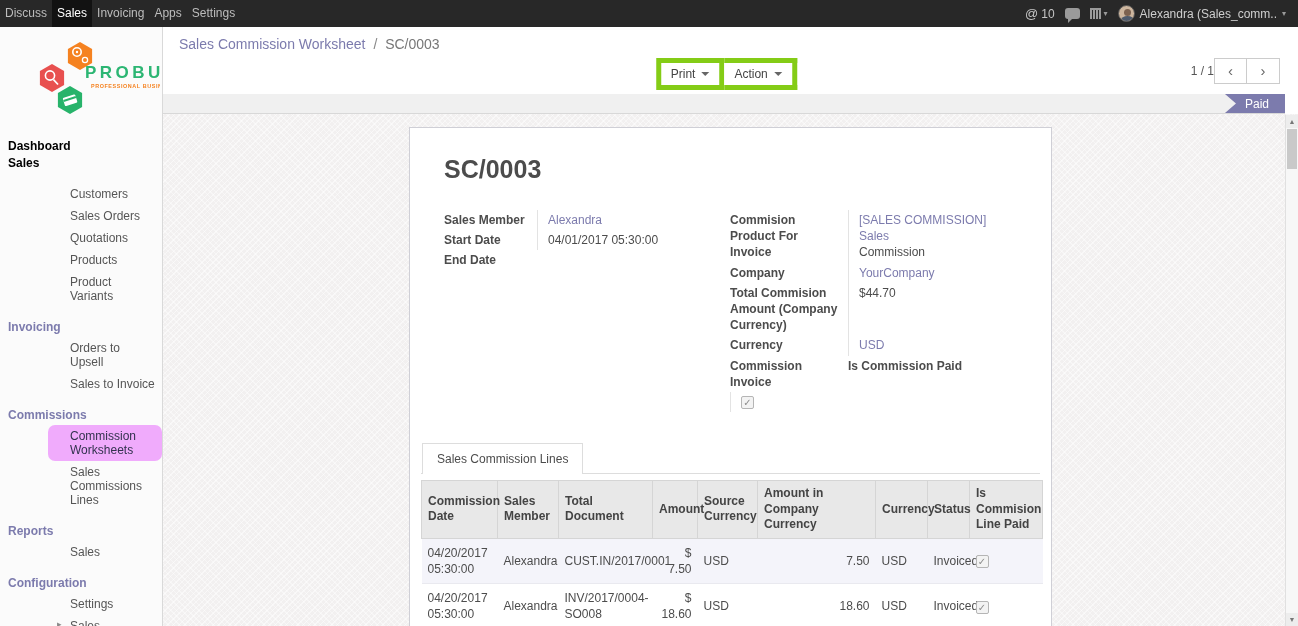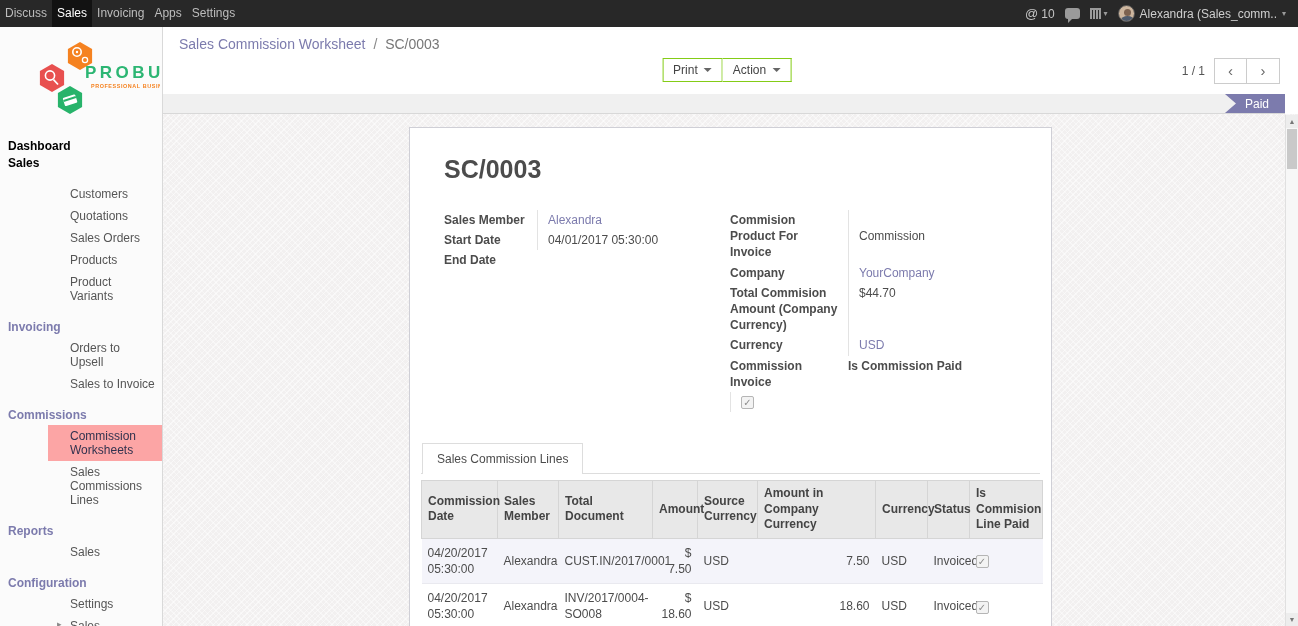--- a/index.html
+++ b/index.html
@@ -29,35 +29,35 @@
   .app { display:flex; height:599px; }
   .sidebar { width:163px; background:#fbfbfb; border-right:1px solid #d9d9d9; flex-shrink:0; overflow:hidden; }
   .content { flex:1; position:relative; display:flex; flex-direction:column; min-width:0;justify-content:space-between; }
 
   
   .logo { padding:12px 0 14px 28px; cursor:pointer; }
   .side-link { font-weight:bold; color:#000000; padding:3px 8px; cursor:pointer; }
   .side-section { margin-top:10px; }
   .side-header { font-weight:bold; color:#7c7bad; padding:3px 8px; }
   .side-item { padding:4px 6px 4px 22px; color:#555; cursor:pointer; position:relative;margin-left:48px; }
-  .side-item.selected { background:#fca5a5; color:#32324e; }
+  .side-item.selected { background:#f0abfc; color:#32324e;border-radius:7px; }
   .side-item .expand { position:absolute; left:9px; top:4px; color:#8a8a8a; font-size:9px; }
 
   
   .white-head { background:#fff; padding:9px 0 8px 0; }
   .breadcrumb { padding:0 0 6px 16px; font-size:14px; }
   .breadcrumb .bc-link { color:#7c7bad; cursor:pointer; }
   .breadcrumb .bc-sep { color:#888; margin:0 4px; }
   .breadcrumb .bc-cur { color:#777; }
   .action-row { position:relative; height:28px; }
   .btn-group { position:absolute; left:50%; transform:translateX(-53%); display:flex; }
-  .btn { background:#fff; border:1px solid #84cc16; color:#444; padding:4px 10px; cursor:pointer; display:flex; align-items:center; gap:6px; }
+  .btn { background:#fff; border:5px solid #84cc16; color:#444; padding:4px 10px; cursor:pointer; display:flex; align-items:center; gap:6px; }
   .btn + .btn { border-left:none; }
   .caret-down { width:0; height:0; border:4px solid transparent; border-top-color:#666; margin-top:4px; }
-  .pager { position:absolute; right:18px; top:0; display:flex; align-items:center; gap:9px; }
+  .pager { position:absolute; right:18px; top:0; display:flex; align-items:center; gap:0; }
   .pager-text { color:#555; }
   .pager-btns { display:flex; }
   .pager-btn { width:33px; height:26px; background:#fff; border:1px solid #ccc; color:#666; font-size:15px; line-height:24px; text-align:center; cursor:pointer; }
   .pager-btn + .pager-btn { border-left:none; }
 
   
   .statusbar { height:20px; background:#f0f0f0; border-bottom:1px solid #d8d8d8; display:flex; justify-content:flex-end; align-items:stretch; margin-right:13px; }
   .step { display:flex; align-items:center; font-size:12px; cursor:pointer; }
   .step-draft { background:#fdfdfd; color:#666; padding:0 15px 0 13px;
     clip-path:polygon(0 0, calc(100% - 9px) 0, 100% 50%, calc(100% - 9px) 100%, 0 100%);
@@ -162,22 +162,22 @@
 
         <text x="57" y="39" font-family="Liberation Sans, sans-serif" font-size="17" font-weight="bold" fill="#2cb673" letter-spacing="3.5">PROBUSE</text>
         <text x="63" y="48.5" font-family="Liberation Sans, sans-serif" font-size="5.4" font-weight="bold" fill="#f58220" letter-spacing="0.6">PROFESSIONAL BUSINESS</text>
       </svg>
     </div>
     <div class="side-link">Dashboard</div>
     <div class="side-link" style="padding-top:0;">Sales</div>
 
     <div class="side-section">
       <div class="side-item">Customers</div>
+      <div class="side-item">Sales Orders</div>
       <div class="side-item">Quotations</div>
-      <div class="side-item">Sales Orders</div>
       <div class="side-item">Products</div>
       <div class="side-item">Product Variants</div>
     </div>
 
     <div class="side-section">
       <div class="side-header">Invoicing</div>
       <div class="side-item">Orders to Upsell</div>
       <div class="side-item">Sales to Invoice</div>
     </div>
 
@@ -247,21 +247,21 @@
               <div class="flabel">Sales Member</div>
               <div class="fvalue"><span class="flink">Alexandra</span></div>
               <div class="flabel">Start Date</div>
               <div class="fvalue">04/01/2017 05:30:00</div>
               <div class="flabel">End Date</div>
             </div>
 
             <div class="fgroup right">
               <div class="flabel">Commision Product For Invoice</div>
               <div class="fvalue">
-                <br>
+                <span class="flink">[SALES COMMISSION] Sales</span><br>
                 <span>Commission</span>
               </div>
               <div class="flabel">Company</div>
               <div class="fvalue"><span class="flink">YourCompany</span></div>
               <div class="flabel">Total Commision Amount (Company Currency)</div>
               <div class="fvalue">$44.70</div>
               <div class="flabel">Currency</div>
               <div class="fvalue"><span class="flink">USD</span></div>
               <div class="flabel">Commission Invoice</div>
               <div class="flabel">Is Commission Paid</div>

